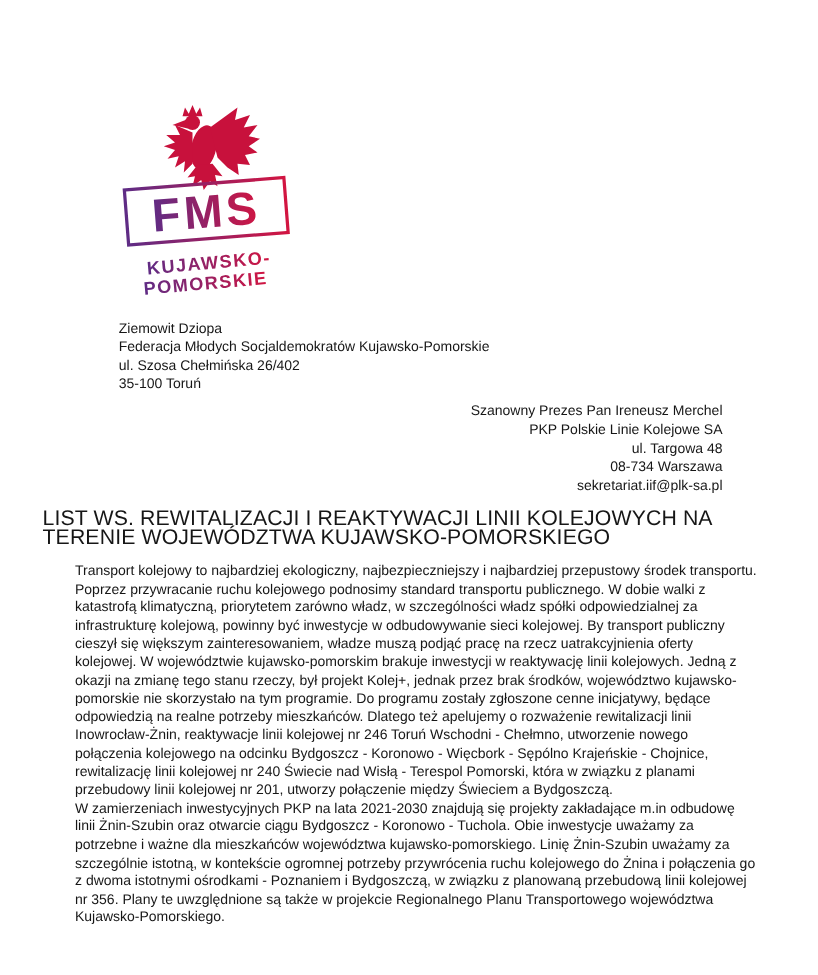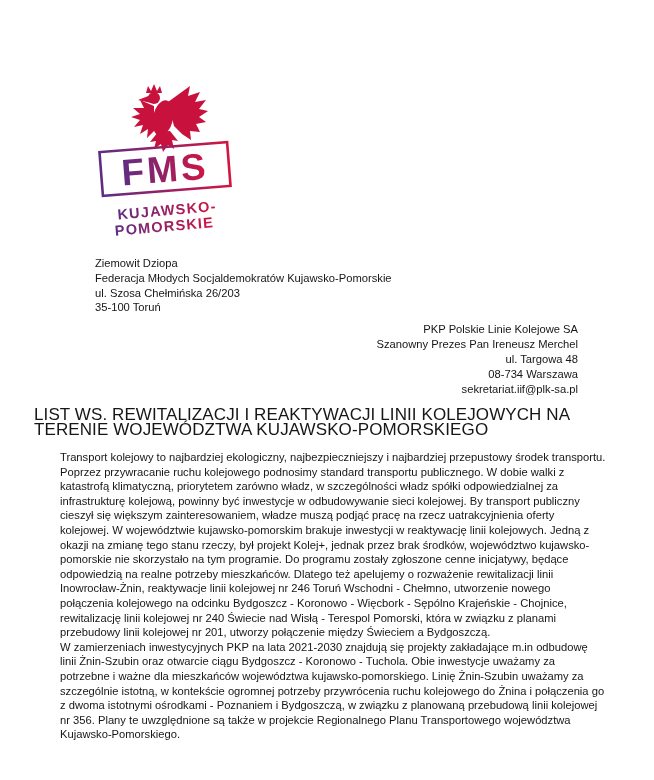--- a/index.html
+++ b/index.html
@@ -56,27 +56,27 @@
       <g transform="rotate(-5 30 138)" font-weight="bold" font-size="14.5" letter-spacing="1.2">
         <text x="24" y="137" fill="url(#lg)">KUJAWSKO-</text>
         <text x="20" y="153" fill="url(#lg)">POMORSKIE</text>
       </g>
     </svg>
   </div>
 
   <div class="addr sender">
     <div>Ziemowit Dziopa</div>
     <div>Federacja Młodych Socjaldemokratów Kujawsko-Pomorskie</div>
-    <div>ul. Szosa Chełmińska 26/203</div>
+    <div>ul. Szosa Chełmińska 26/402</div>
     <div>35-100 Toruń</div>
   </div>
 
   <div class="addr recipient">
+    <div>Szanowny Prezes Pan Ireneusz Merchel</div>
     <div>PKP Polskie Linie Kolejowe SA</div>
-    <div>Szanowny Prezes Pan Ireneusz Merchel</div>
     <div>ul. Targowa 48</div>
     <div>08-734 Warszawa</div>
     <div>sekretariat.iif@plk-sa.pl</div>
   </div>
 
   <div class="title">LIST WS. REWITALIZACJI I REAKTYWACJI LINII KOLEJOWYCH NA TERENIE WOJEWÓDZTWA KUJAWSKO-POMORSKIEGO</div>
 
   <div class="letter-body">
     <div class="para">Transport kolejowy to najbardziej ekologiczny, najbezpieczniejszy i najbardziej przepustowy środek transportu. Poprzez przywracanie ruchu kolejowego podnosimy standard transportu publicznego. W dobie walki z katastrofą klimatyczną, priorytetem zarówno władz, w szczególności władz spółki odpowiedzialnej za infrastrukturę kolejową, powinny być inwestycje w odbudowywanie sieci kolejowej. By transport publiczny cieszył się większym zainteresowaniem, władze muszą podjąć pracę na rzecz uatrakcyjnienia oferty kolejowej. W województwie kujawsko-pomorskim brakuje inwestycji w reaktywację linii kolejowych. Jedną z okazji na zmianę tego stanu rzeczy, był projekt Kolej+, jednak przez brak środków, województwo kujawsko-pomorskie nie skorzystało na tym programie. Do programu zostały zgłoszone cenne inicjatywy, będące odpowiedzią na realne potrzeby mieszkańców.  Dlatego też apelujemy o rozważenie rewitalizacji linii Inowrocław-Żnin, reaktywacje linii kolejowej nr 246 Toruń Wschodni - Chełmno, utworzenie nowego połączenia kolejowego na odcinku Bydgoszcz - Koronowo - Więcbork - Sępólno Krajeńskie - Chojnice, rewitalizację linii kolejowej nr 240 Świecie nad Wisłą - Terespol Pomorski, która w związku z planami przebudowy linii kolejowej nr 201, utworzy połączenie między Świeciem a Bydgoszczą.</div>
     <div class="para para-gap">W zamierzeniach inwestycyjnych PKP na lata 2021-2030 znajdują się projekty zakładające m.in odbudowę linii Żnin-Szubin oraz otwarcie ciągu Bydgoszcz - Koronowo - Tuchola. Obie inwestycje uważamy za potrzebne i ważne dla mieszkańców województwa kujawsko-pomorskiego. Linię Żnin-Szubin uważamy za szczególnie istotną, w kontekście ogromnej potrzeby przywrócenia ruchu kolejowego do Żnina i połączenia go z dwoma istotnymi ośrodkami - Poznaniem i Bydgoszczą, w związku z planowaną przebudową linii kolejowej nr 356. Plany te uwzględnione są także w projekcie Regionalnego Planu Transportowego województwa Kujawsko-Pomorskiego.</div>

